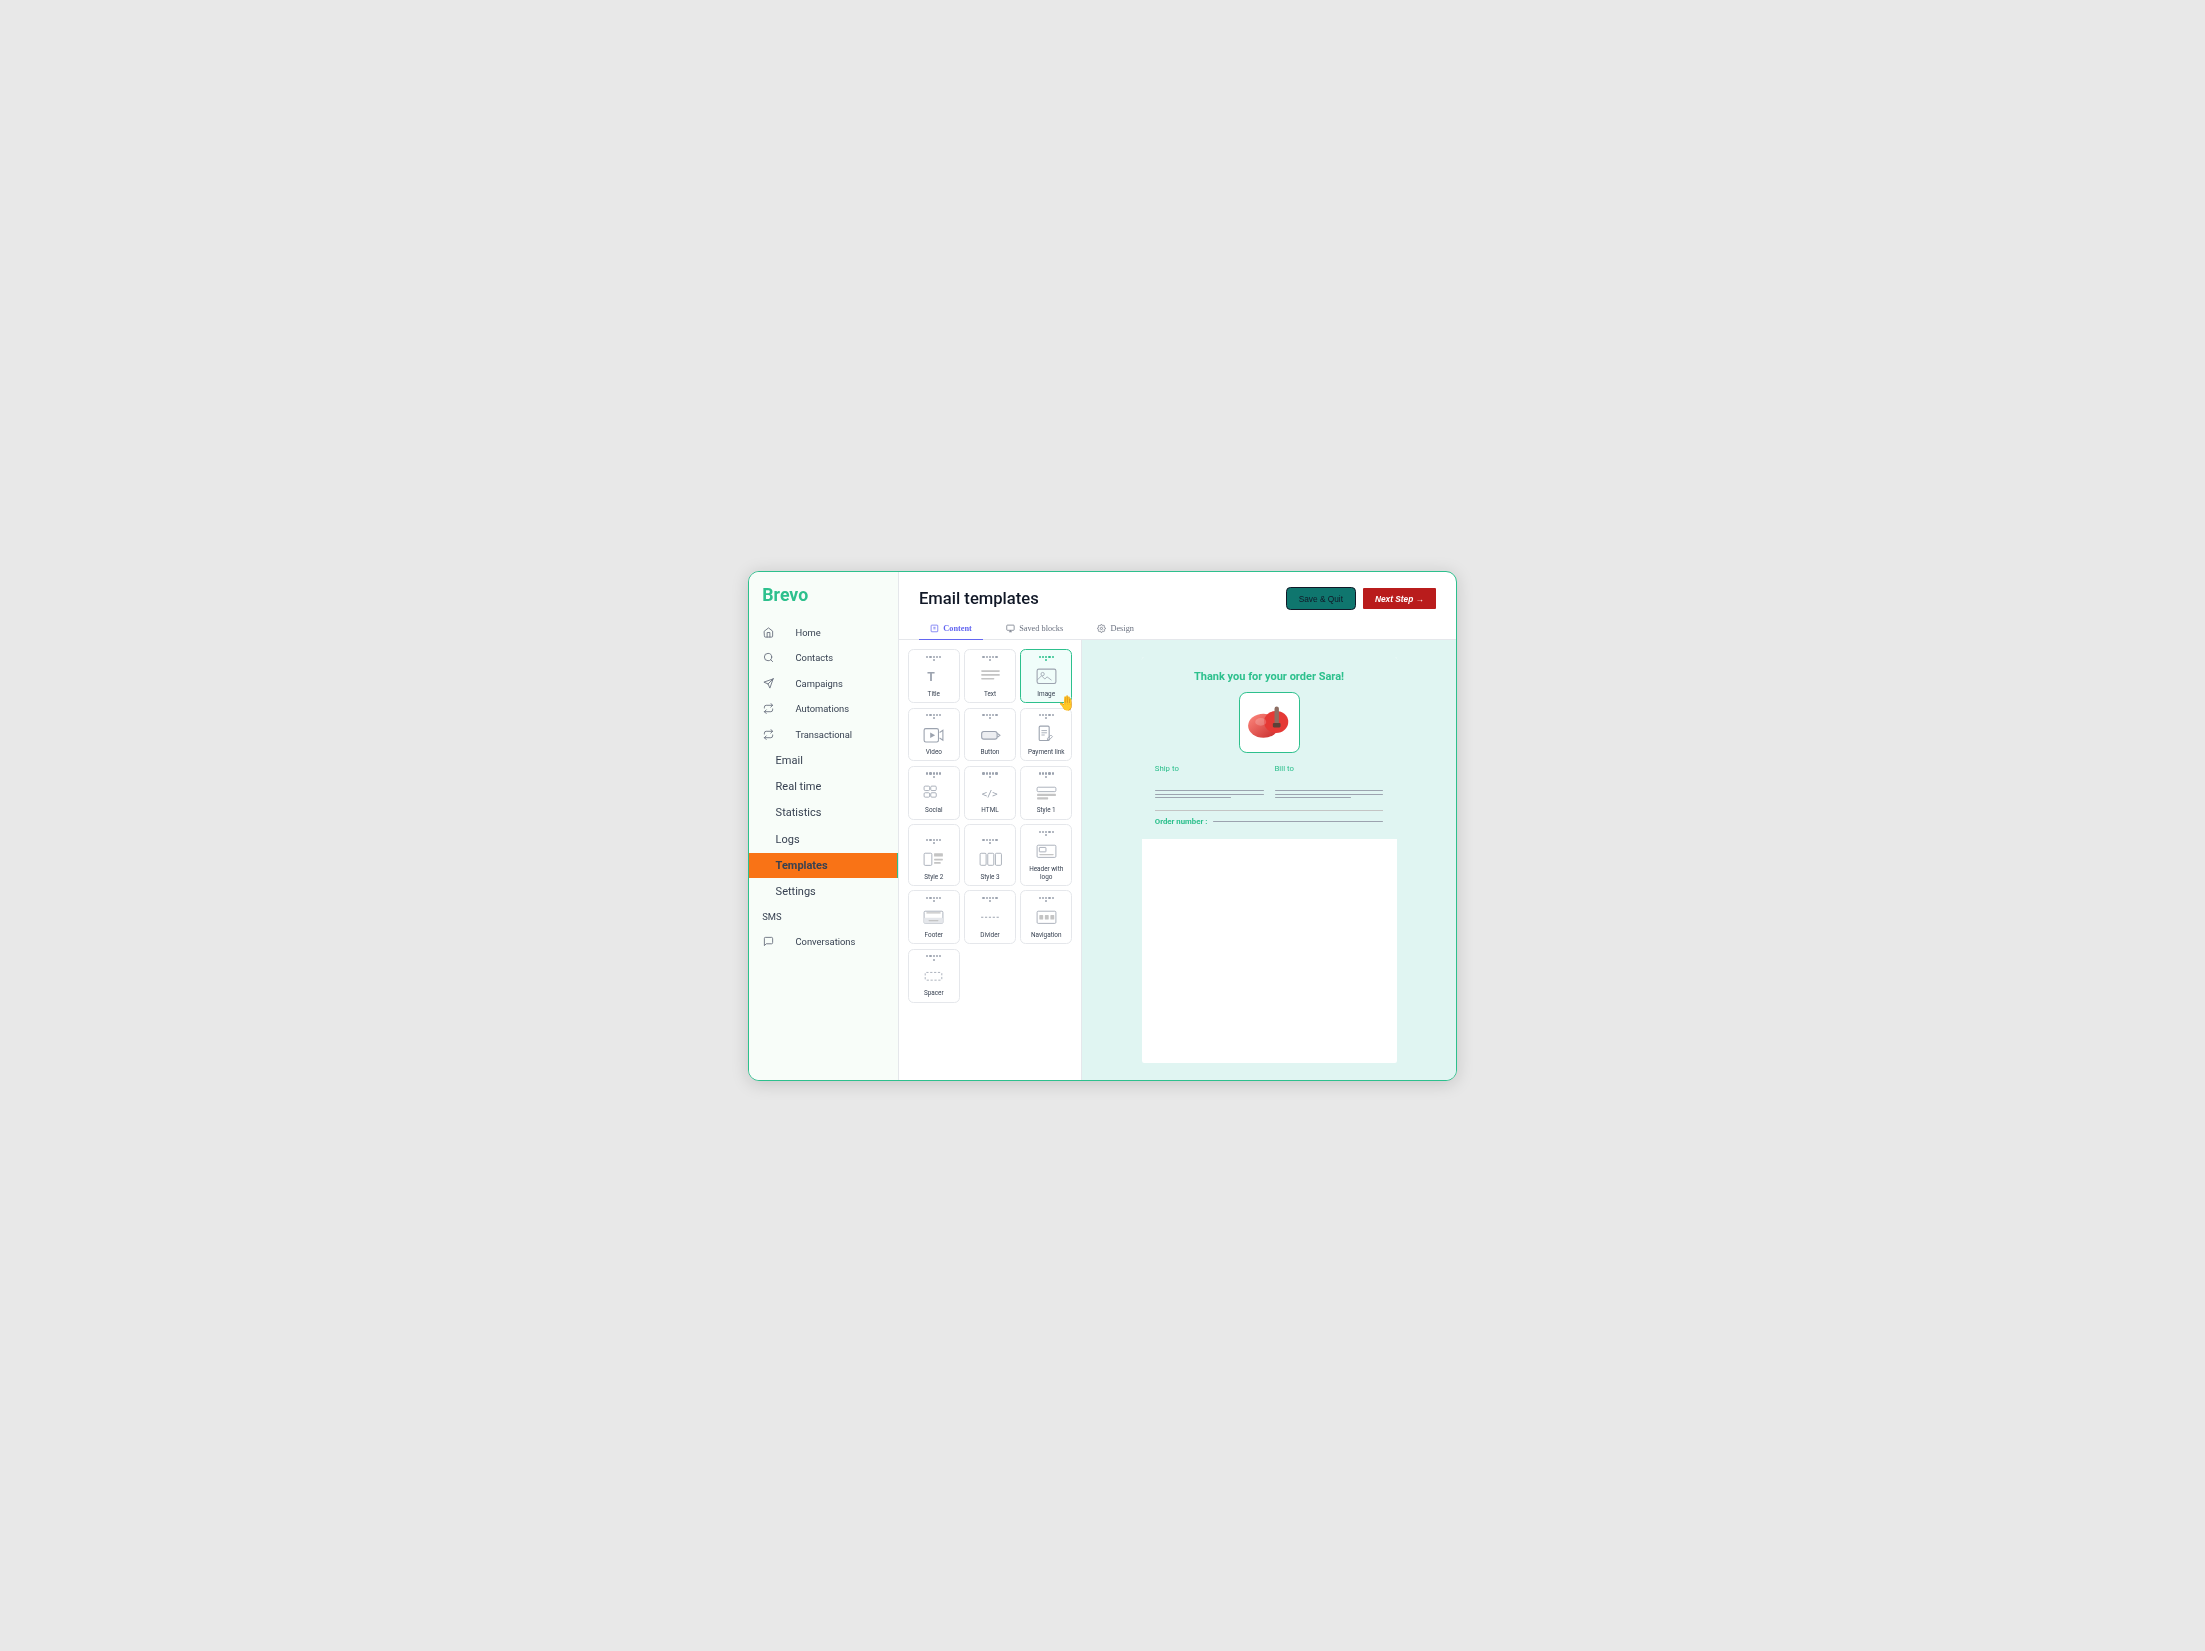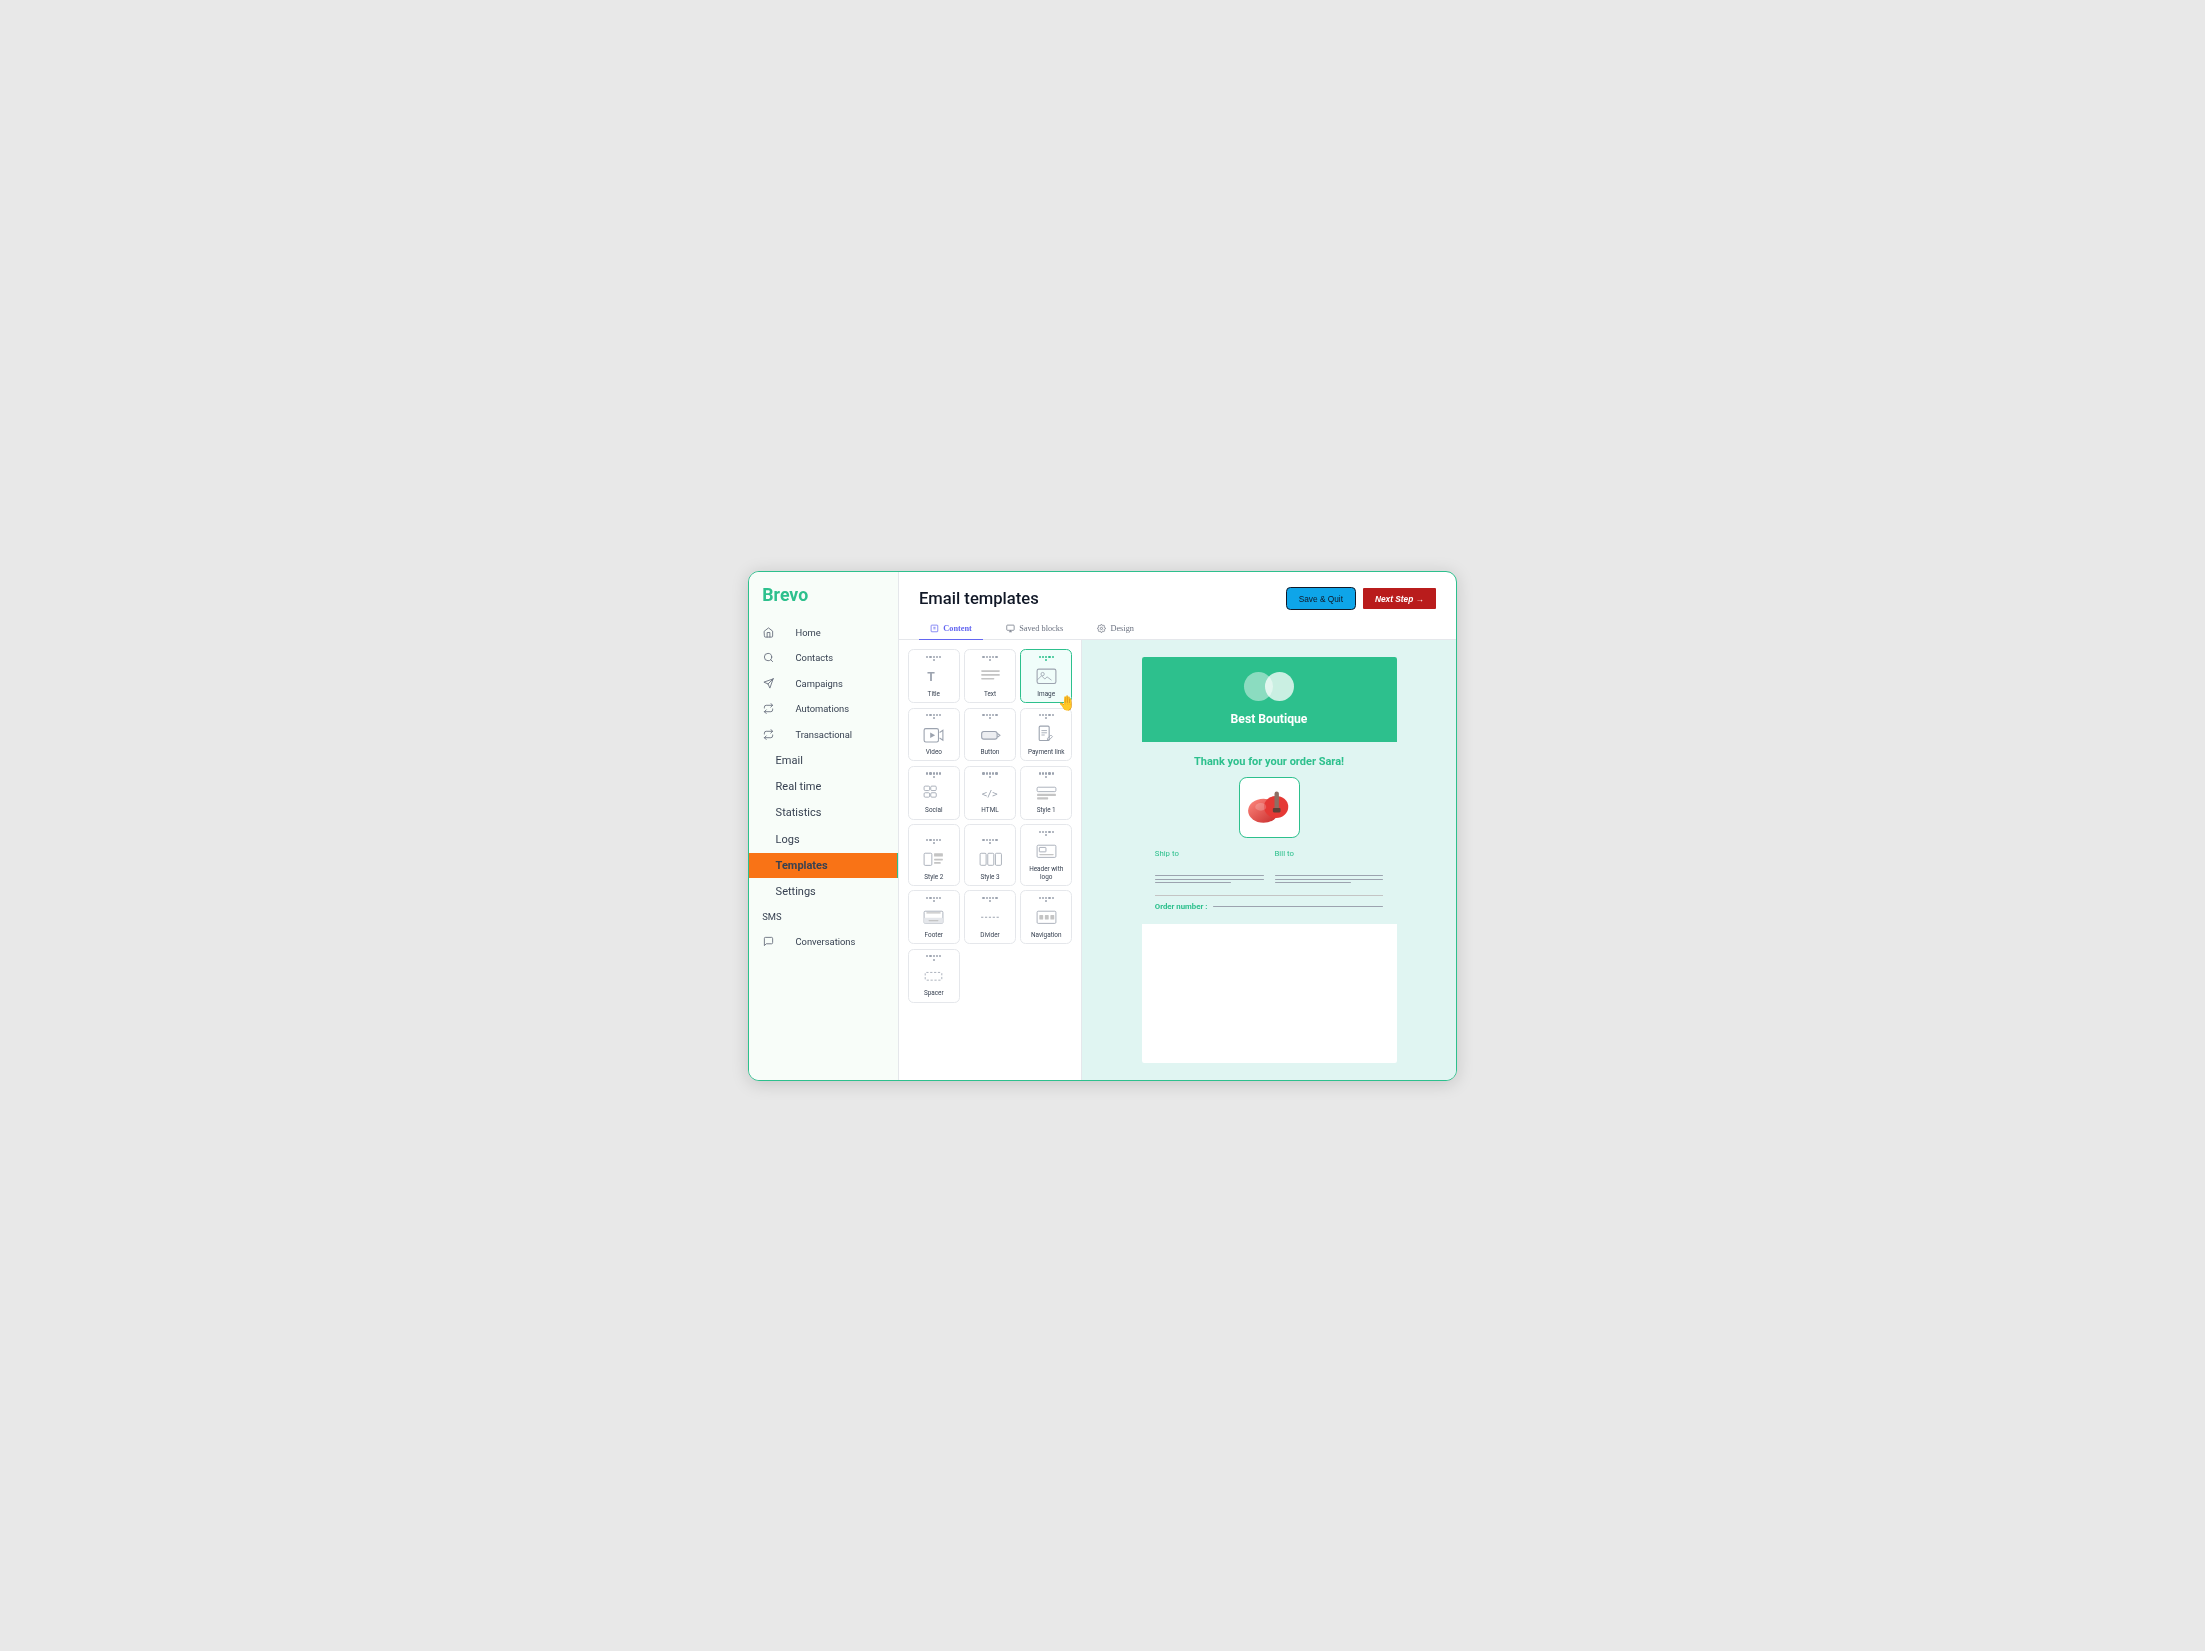--- a/index.html
+++ b/index.html
@@ -98,21 +98,21 @@
       color: #111827;
     }
     .header-actions {
       display: flex;
       gap: 6.6px;
       align-items: center;
     }
     .btn-save-quit {
       padding: 5.5px 12.2px;
       border: 1.1px solid #111827;
-      background: #0ea5e9;
+      background: #0f766e;
       border-radius: 4.4px;
       font-size: 8.3px;
       font-weight: 500;
       cursor: pointer;
       color: #111827;
     }
     .btn-next-step {
       padding: 5.5px 12.2px;
       background: #b91c1c;
       color: #fff;
@@ -765,29 +765,20 @@
             </div>
             <span class="block-label">Spacer</span>
           </div>
 
         </div>
       </div>
 
       <div class="email-preview">
         <div class="email-card">
 
-          <div class="email-header-block">
-            <div style="display:flex;flex-direction:column;align-items:center;">
-              <div style="display:flex;margin-bottom:5.5px;">
-                <div style="width:29px;height:29px;background:rgba(255,255,255,0.45);border-radius:50%;margin-right:-7.8px;"></div>
-                <div style="width:29px;height:29px;background:rgba(255,255,255,0.75);border-radius:50%;"></div>
-              </div>
-              <div class="boutique-name">Best Boutique</div>
-            </div>
-          </div>
 
           <div class="email-body">
             <div class="thank-you-text">Thank you for your order Sara!</div>
             <div class="product-image-area">
               <div class="product-image-box">
 
                 <svg width="50" height="44" viewBox="0 0 90 80">
                   <defs>
                     <linearGradient id="g1" x1="0%" y1="0%" x2="100%" y2="100%">
                       <stop offset="0%" style="stop-color:#ff8a80"></stop>

